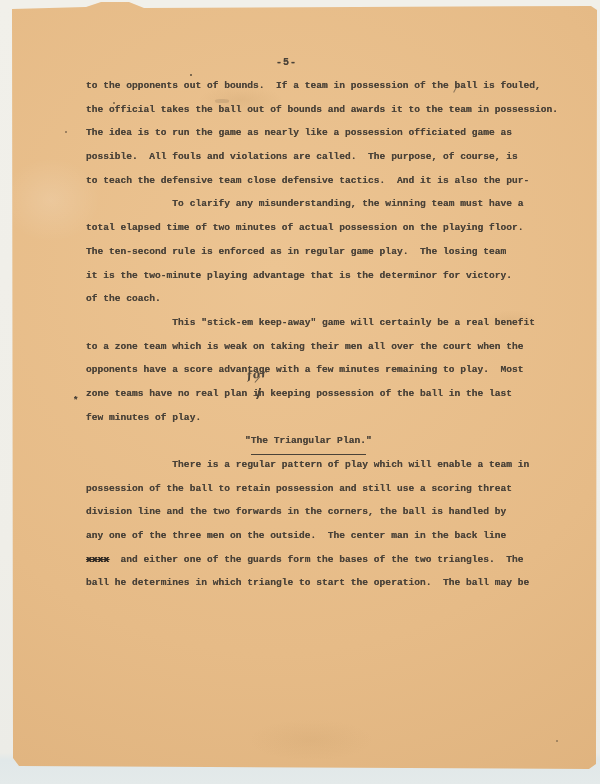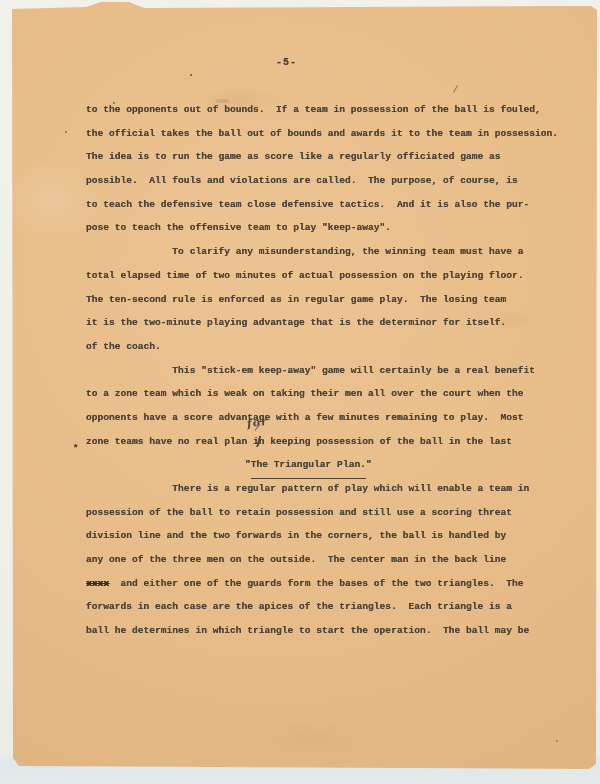--- a/index.html
+++ b/index.html
@@ -18,21 +18,21 @@
       radial-gradient(120% 90% at 45% 35%, #ecc492 0%, #e6bb87 55%, #ddb07b 100%);
     clip-path:polygon(1px 9px,75px 7px,90px 2px,118px 2px,133px 8px,580px 6px,586px 10px,585px 764px,578px 769px,8px 766px,2px 758px);
   }
   .page-number{
     position:absolute;left:265px;top:56px;
     font:700 10px/14px "Liberation Mono","DejaVu Sans Mono",monospace;
     color:var(--ink,#4a4238);letter-spacing:1px;
     text-shadow:0 0 .5px rgba(74,66,56,.8);
   }
   .text-block{
-    position:absolute;left:75px;top:98px;width:500px;
+    position:absolute;left:75px;top:74px;width:500px;
     color:var(--ink,#4a4238);
     text-shadow:0 0 .5px rgba(74,66,56,.75);
   }
   .line{
     font:700 9.6px/23.7px "Liberation Mono","DejaVu Sans Mono",monospace;
     height:23.7px;white-space:pre;position:relative;
   }
   .heading-row{padding-left:159px;}
   .heading-underlined{border-bottom:1px solid var(--ink,#4a4238);padding-bottom:8px;}
   .slashed{
@@ -81,47 +81,46 @@
   <span class="speck sp5"></span>
   <span class="tickmark"></span>
 
   <div class="page-number">-5-</div>
 
   <div class="text-block">
 
     <div>
         <div class="line">to the opponents out of bounds.  If a team in possession of the ball is fouled,</div>
         <div class="line">the official takes the ball out of bounds and awards it to the team in possession.</div>
-        <div class="line">The idea is to run the game as score like a regularly officiated game as</div>
+        <div class="line">The idea is to run the game as nearly like a possession officiated game as</div>
         <div class="line">possible.  All fouls and violations are called.  The purpose, of course, is</div>
         <div class="line">to teach the defensive team close defensive tactics.  And it is also the pur-</div>
-        <div class="line">pose to teach the offensive team to play "keep-away".</div>
         <div class="line">               To clarify any misunderstanding, the winning team must have a</div>
         <div class="line">total elapsed time of two minutes of actual possession on the playing floor.</div>
         <div class="line">The ten-second rule is enforced as in regular game play.  The losing team</div>
-        <div class="line">it is the two-minute playing advantage that is the determinor for itself.</div>
+        <div class="line">it is the two-minute playing advantage that is the determinor for victory.</div>
         <div class="line">of the coach.</div>
         <div class="line">               This "stick-em keep-away" game will certainly be a real benefit</div>
         <div class="line">to a zone team which is weak on taking their men all over the court when the</div>
         <div class="line">opponents have a score advantage with a few minutes remaining to play.  Most</div>
       </div>
 
     <div class="line"><span>zone teams have no real plan </span><span class="slashed">in</span><span> keeping possession of the ball in the last</span><span class="insert-word">for</span><span class="insert-caret"></span><span class="margin-mark">*</span></div>
 
+    <div class="line">few minutes of play.</div>
 
     <div class="line heading-row"><span>"</span><span class="heading-underlined">The Triangular Plan.</span><span>"</span></div>
 
     <div>
         <div class="line">               There is a regular pattern of play which will enable a team in</div>
         <div class="line">possession of the ball to retain possession and still use a scoring threat</div>
         <div class="line">division line and the two forwards in the corners, the ball is handled by</div>
         <div class="line">any one of the three men on the outside.  The center man in the back line</div>
       </div>
 
     <div class="line"><span class="overtyped">xxxx</span><span>  and either one of the guards form the bases of the two triangles.  The</span></div>
 
     <div>
-        <div class="line">forwards in each case are the apices of the triangles.  Each triangle is a</div>
         <div class="line">ball he determines in which triangle to start the operation.  The ball may be</div>
       </div>
 
   </div>
 </div>
 
 </body></html>

